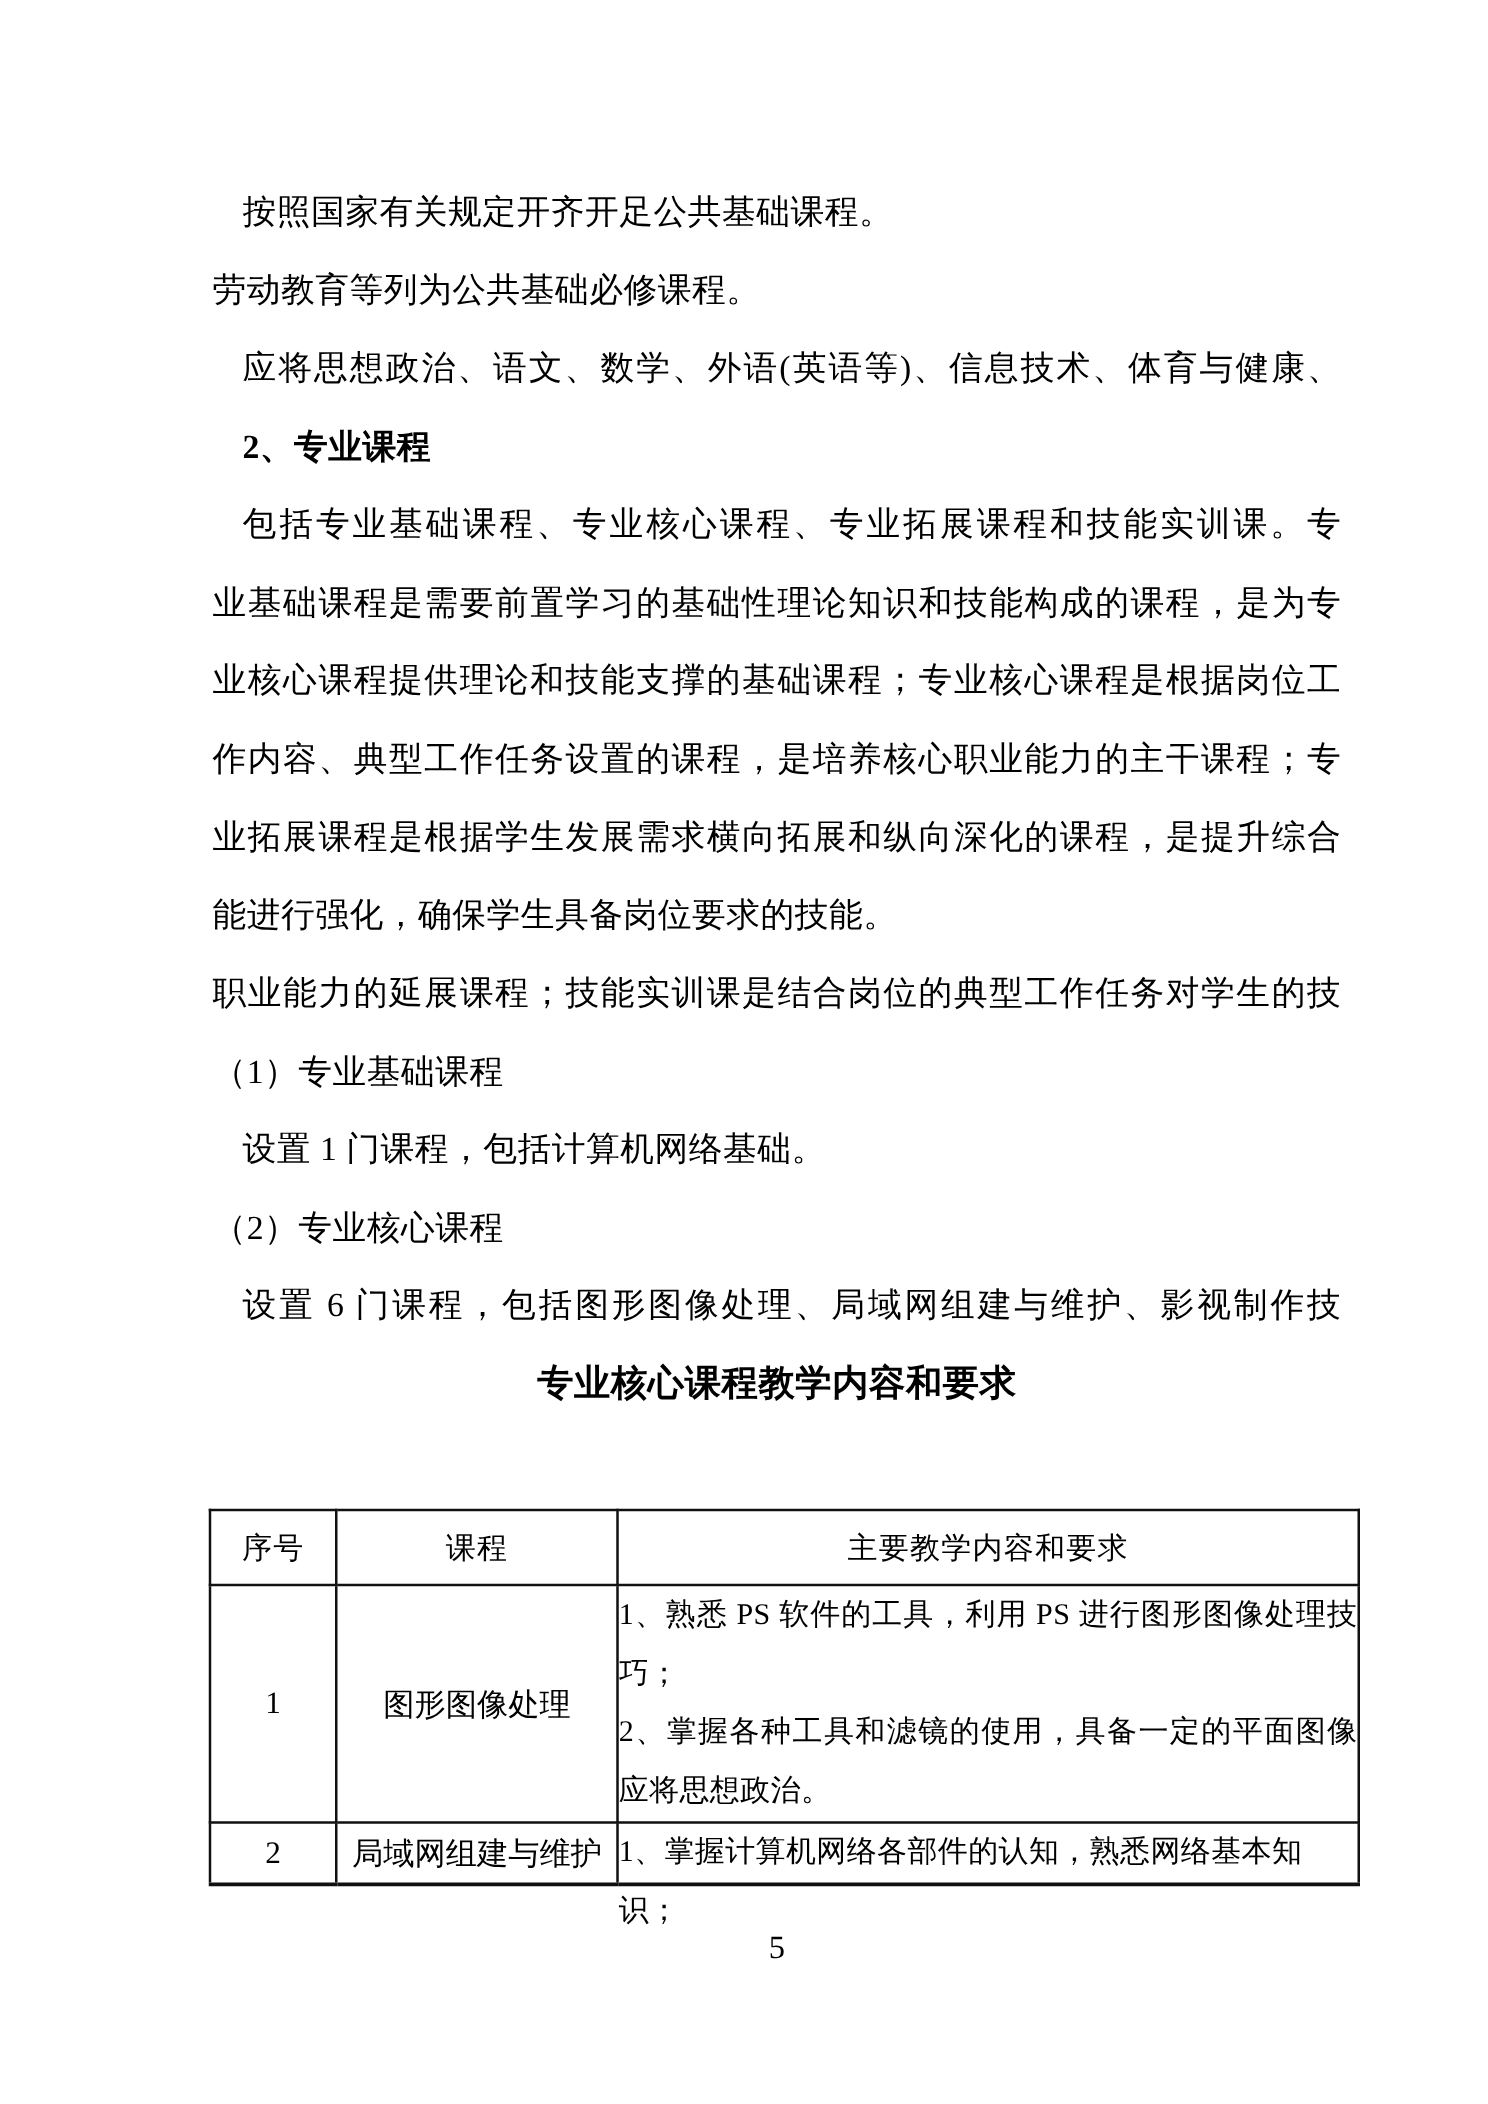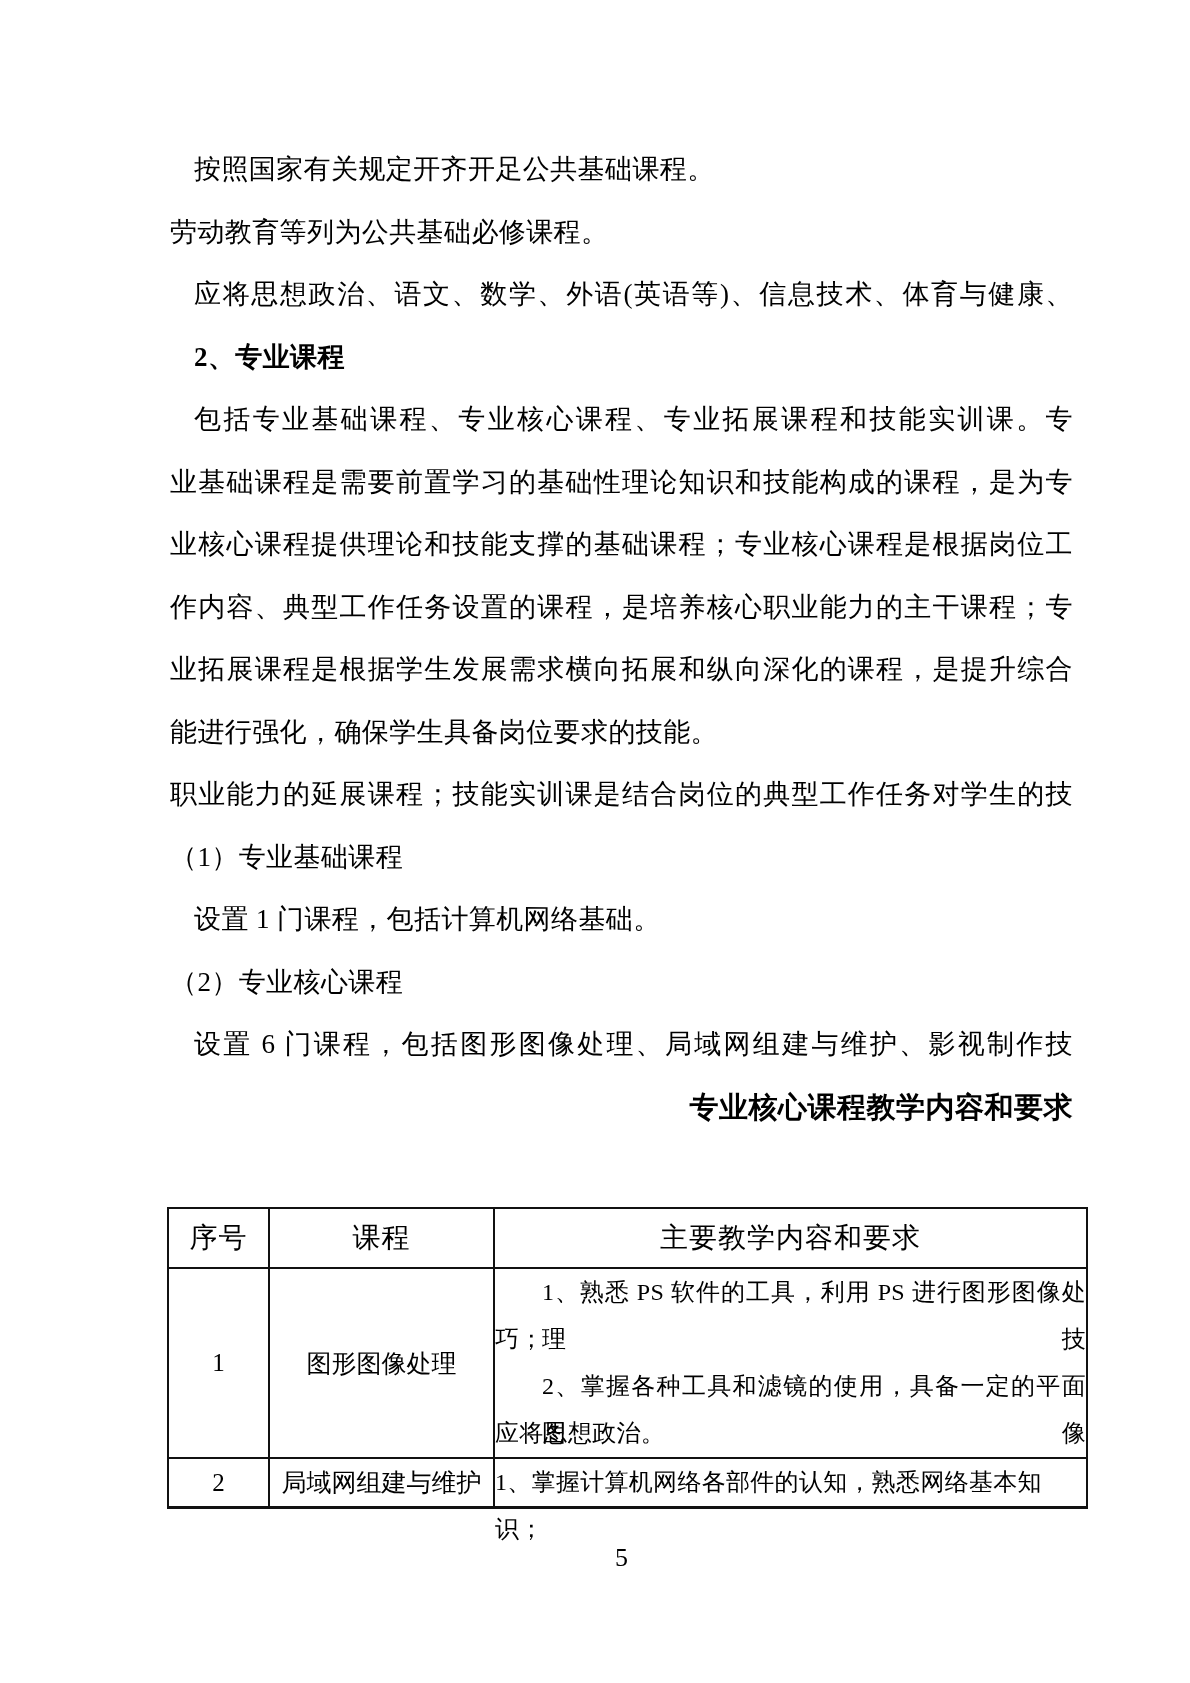--- a/index.html
+++ b/index.html
@@ -15,49 +15,49 @@
   .line {
     height:62.5px; line-height:62.5px;
     font-size:27px; letter-spacing:0.4px;
     white-space:normal;
   }
   .indent { text-indent:24px; }
   .j { text-align:justify; text-align-last:justify; }
   .bold { font-weight:bold; }
   .table-title-line {
     height:62.5px; line-height:62.5px;
-    font-size:29px; font-weight:bold; text-align:right;
+    font-size:29px; font-weight:bold; text-align:center;
     letter-spacing:0.5px;
   }
   table.core-table {
     position:absolute; left:167px; top:1207px;
     width:919px; border-collapse:collapse; table-layout:fixed;
     font-size:25px;
   }
   table.core-table td {
     border:2px solid #111111;
     vertical-align:middle;
     padding:0;
   }
   table.core-table tr.hdr td {
-    height:58px; text-align:center; font-size:28px;
+    height:58px; text-align:center; font-size:24px;
     letter-spacing:1px;
   }
   td.c-no, td.c-course { text-align:center; }
   tr.r1 td { height:188px; }
   tr.r2 td { height:47px; border-bottom:3px solid #111111; }
   .col-no { width:101px; }
   .col-course { width:225px; }
   .col-content { width:593px; }
   td.c-content { padding:0 8px 0 10px; }
   .cline {
     height:47px; line-height:47px; font-size:24px;
     letter-spacing:0.3px;
   }
-  .cline.j { text-align:justify; text-align-last:justify;margin-left:47px; }
+  .cline.j { text-align:justify; text-align-last:justify; }
   .page-number {
     position:absolute; left:170px; top:1542px; width:903px;
     text-align:center; font-size:26px; line-height:1.2;
   }
 </style>
 </head>
 <body>
 
 <div class="text-col">
   <div class="line indent">按照国家有关规定开齐开足公共基础课程。</div>

